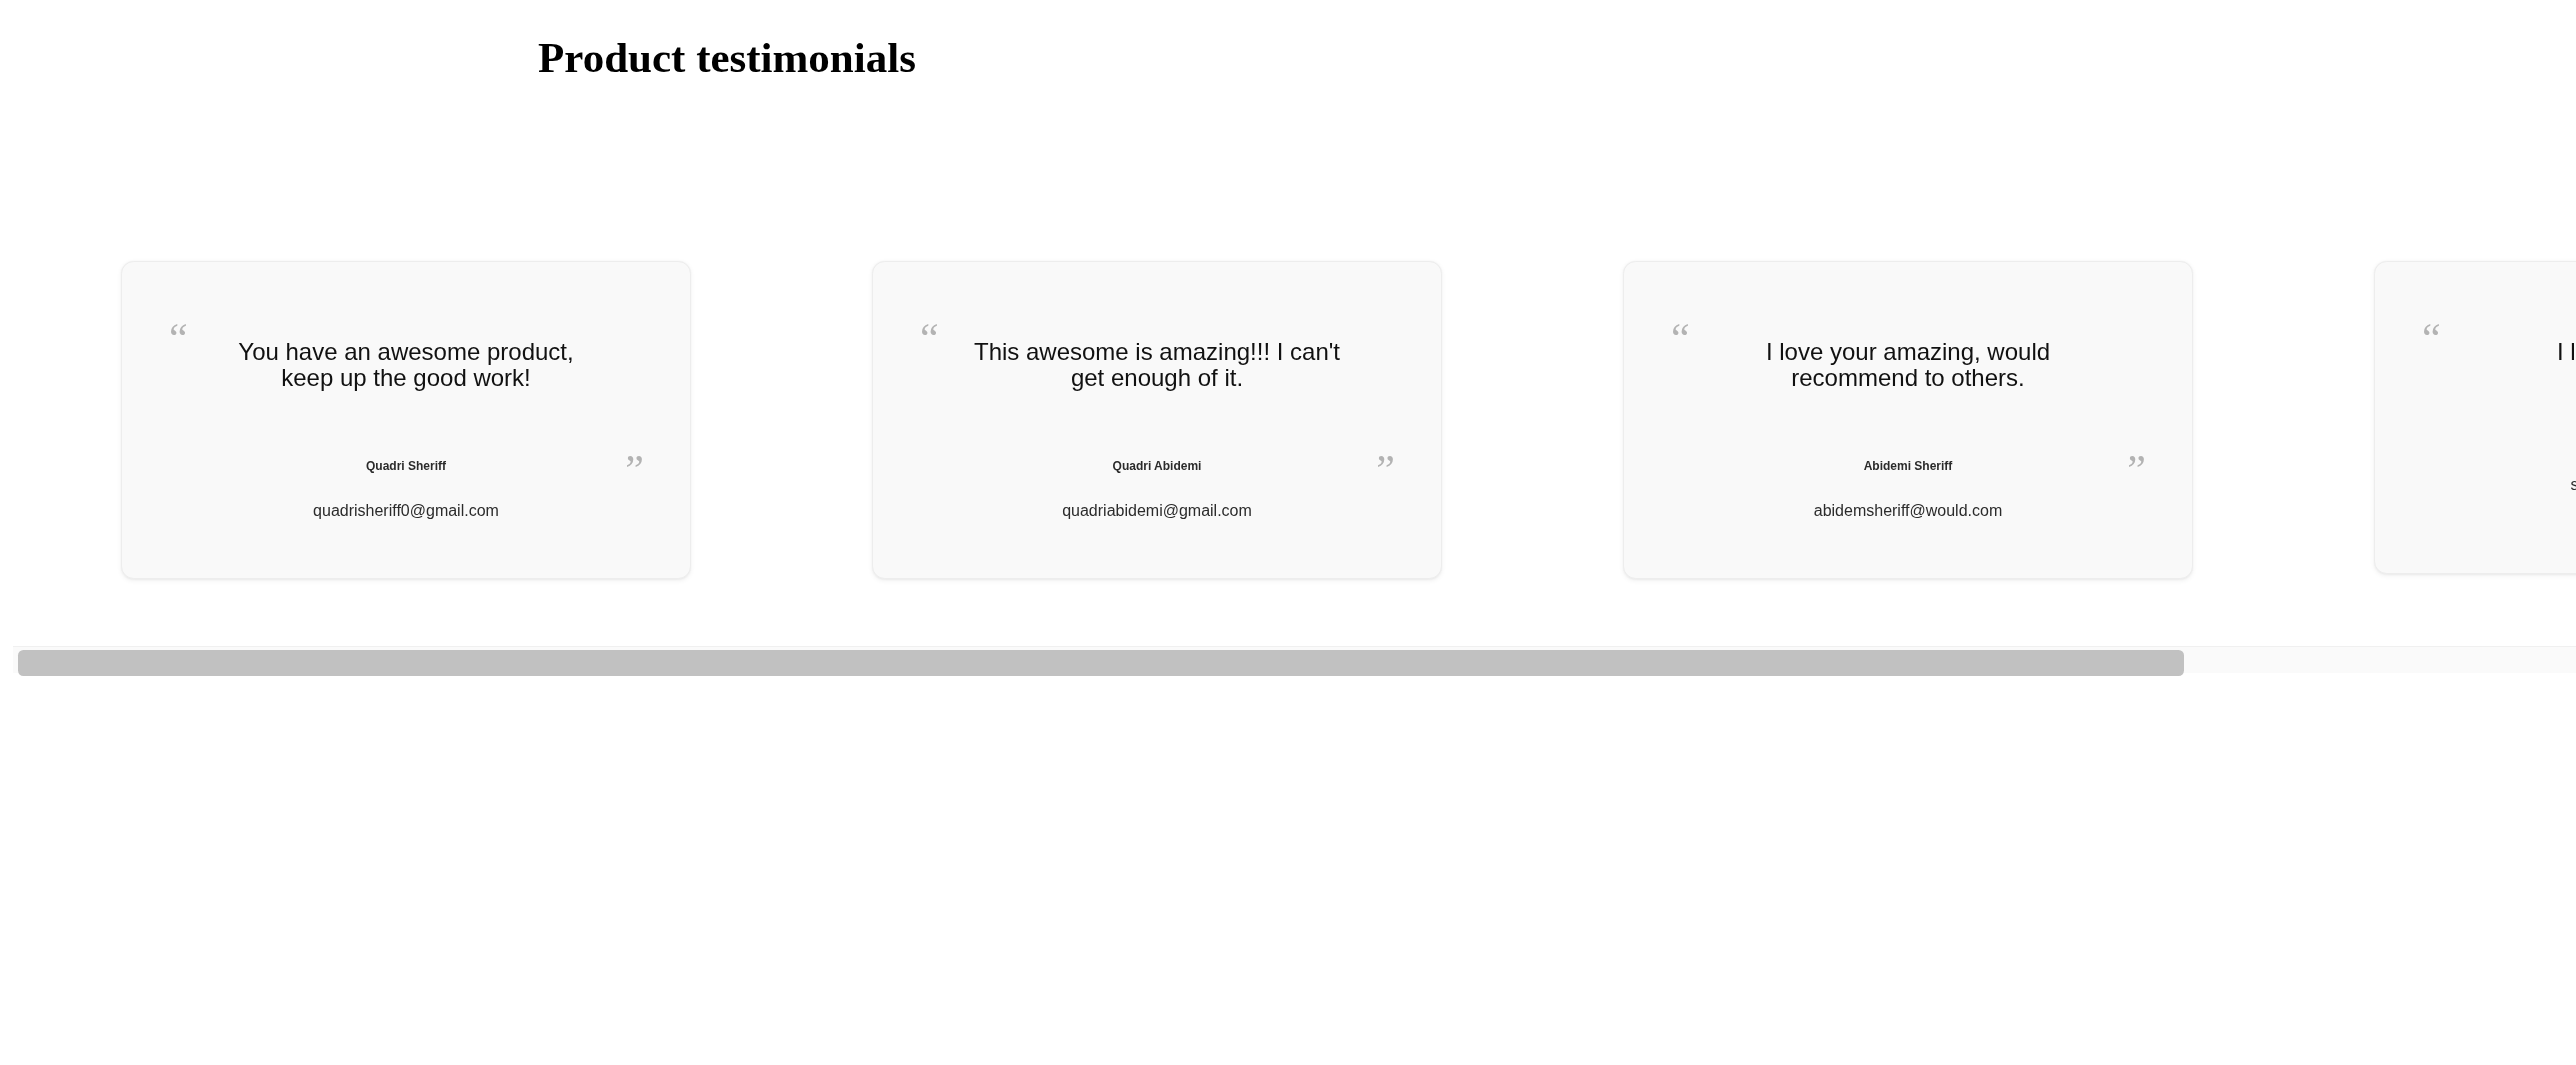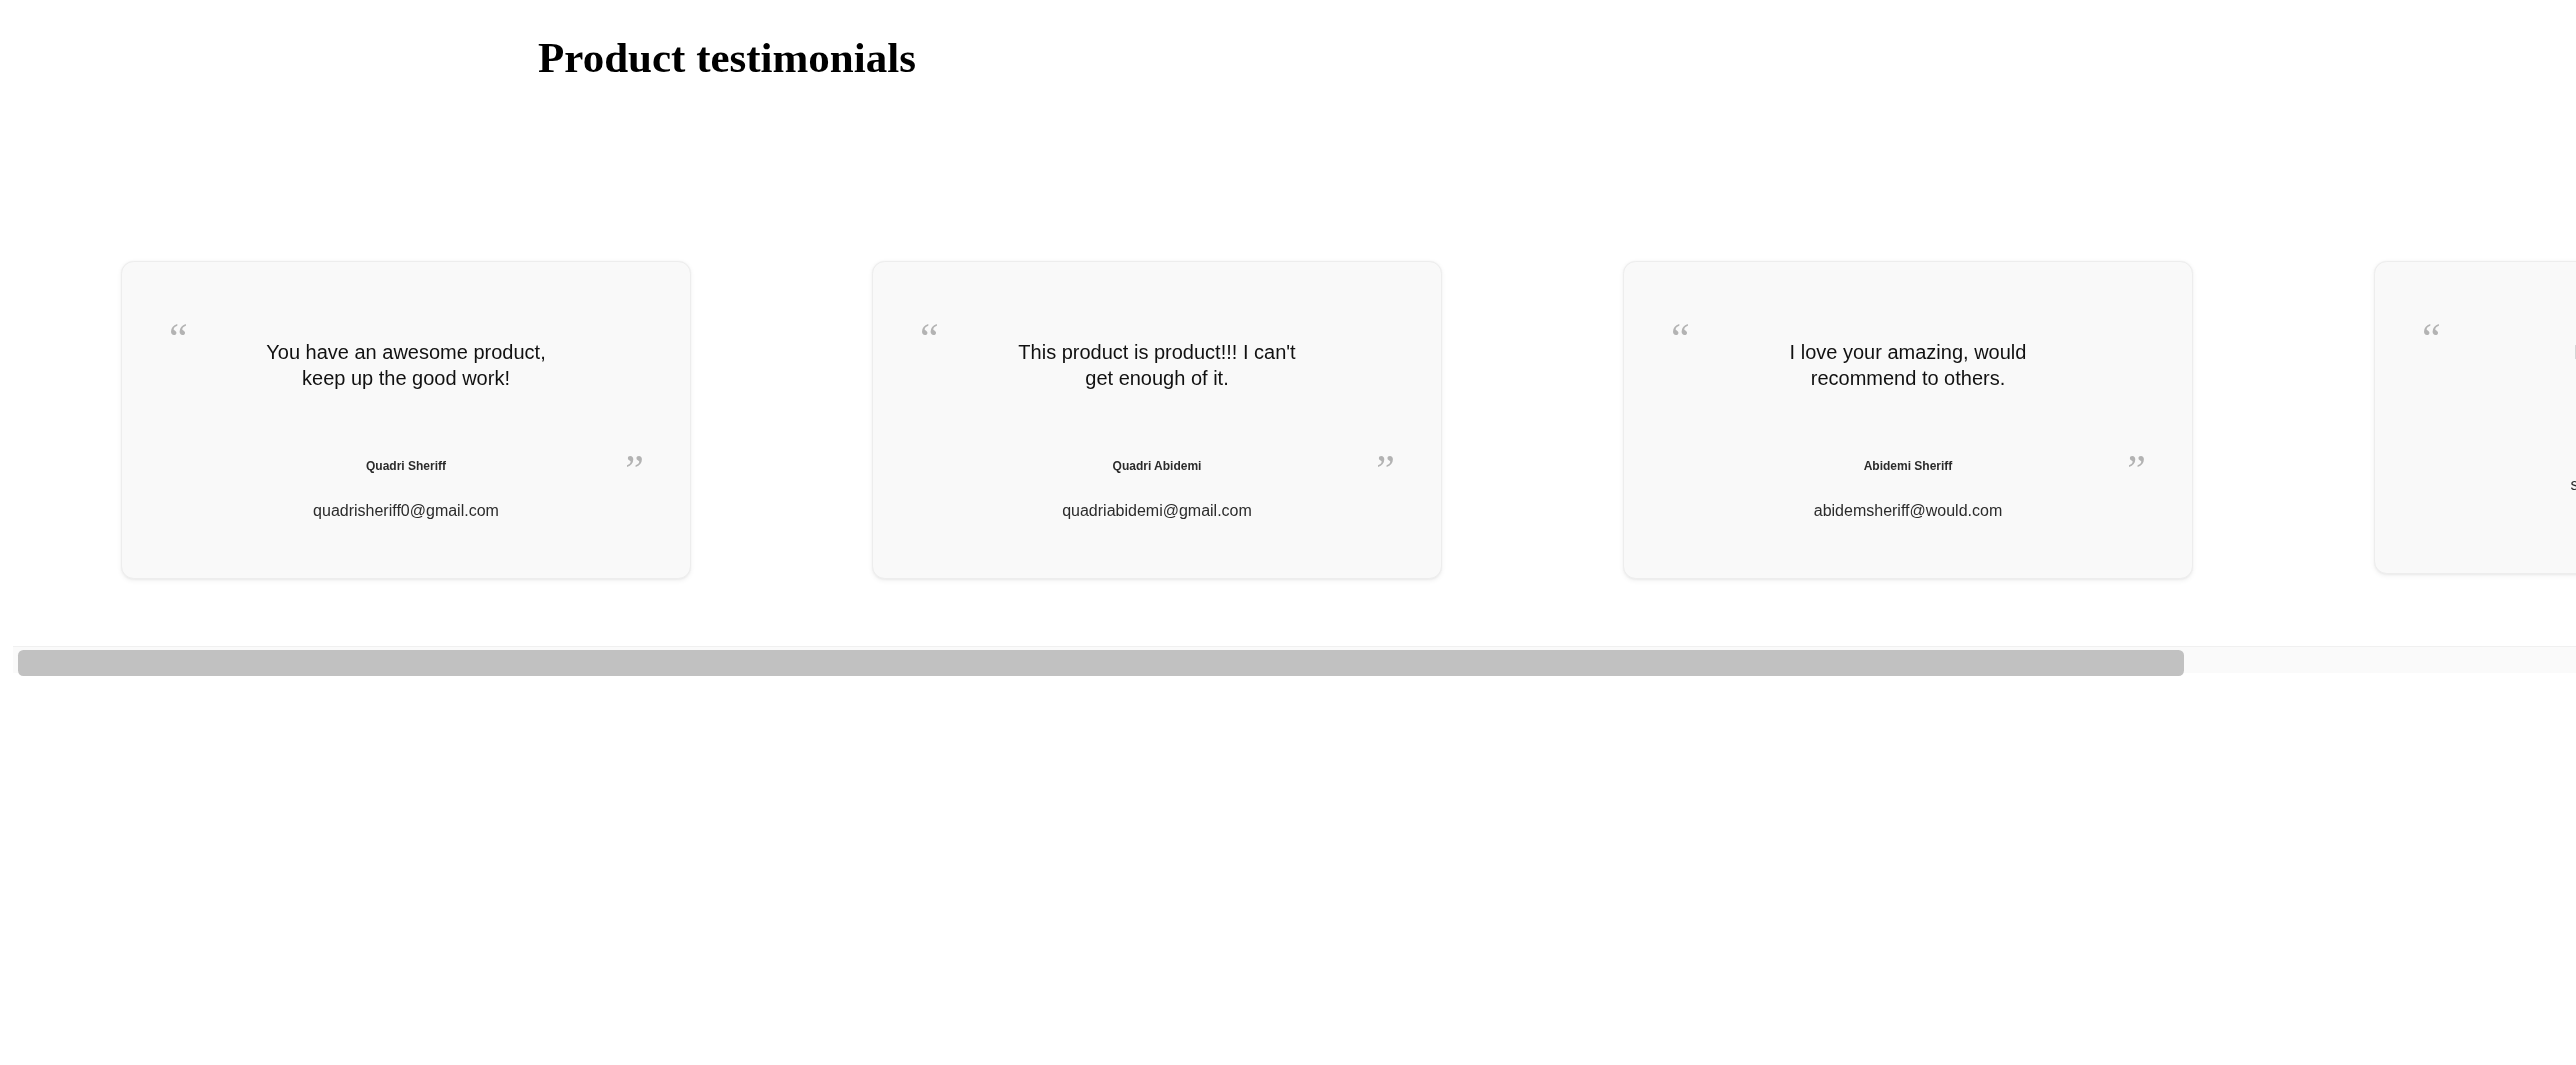--- a/index.html
+++ b/index.html
@@ -80,21 +80,21 @@
     line-height: 0.55;
     color: #b3b3b3;
     position: absolute;
     right: 33px;
     bottom: 83px;
     user-select: none;
   }
 
   .quote-text {
     font-family: "Liberation Sans", sans-serif;
-    font-size: 20px;
+    font-size: 24px;
     line-height: 26px;
     color: #111111;
     text-align: center;
     margin-top: 34px;
     padding: 0 16.3px;
     white-space: pre-line;
   }
 
   .author-block {
     margin-top: 40px;
@@ -152,21 +152,21 @@
 keep up the good work!</div>
       <span class="quote-close">”</span>
       <div class="author-block">
         <div class="author-name">Quadri Sheriff</div>
         <div class="author-email">quadrisheriff0@gmail.com</div>
       </div>
     </div>
 
     <div class="testimonial-card">
       <span class="quote-open">“</span>
-      <div class="quote-text">This product is product!!! I can't
+      <div class="quote-text">This awesome is amazing!!! I can't
 get enough of it.</div>
       <span class="quote-close">”</span>
       <div class="author-block">
         <div class="author-name">Quadri Abidemi</div>
         <div class="author-email">quadriabidemi@gmail.com</div>
       </div>
     </div>
 
     <div class="testimonial-card">
       <span class="quote-open">“</span>

